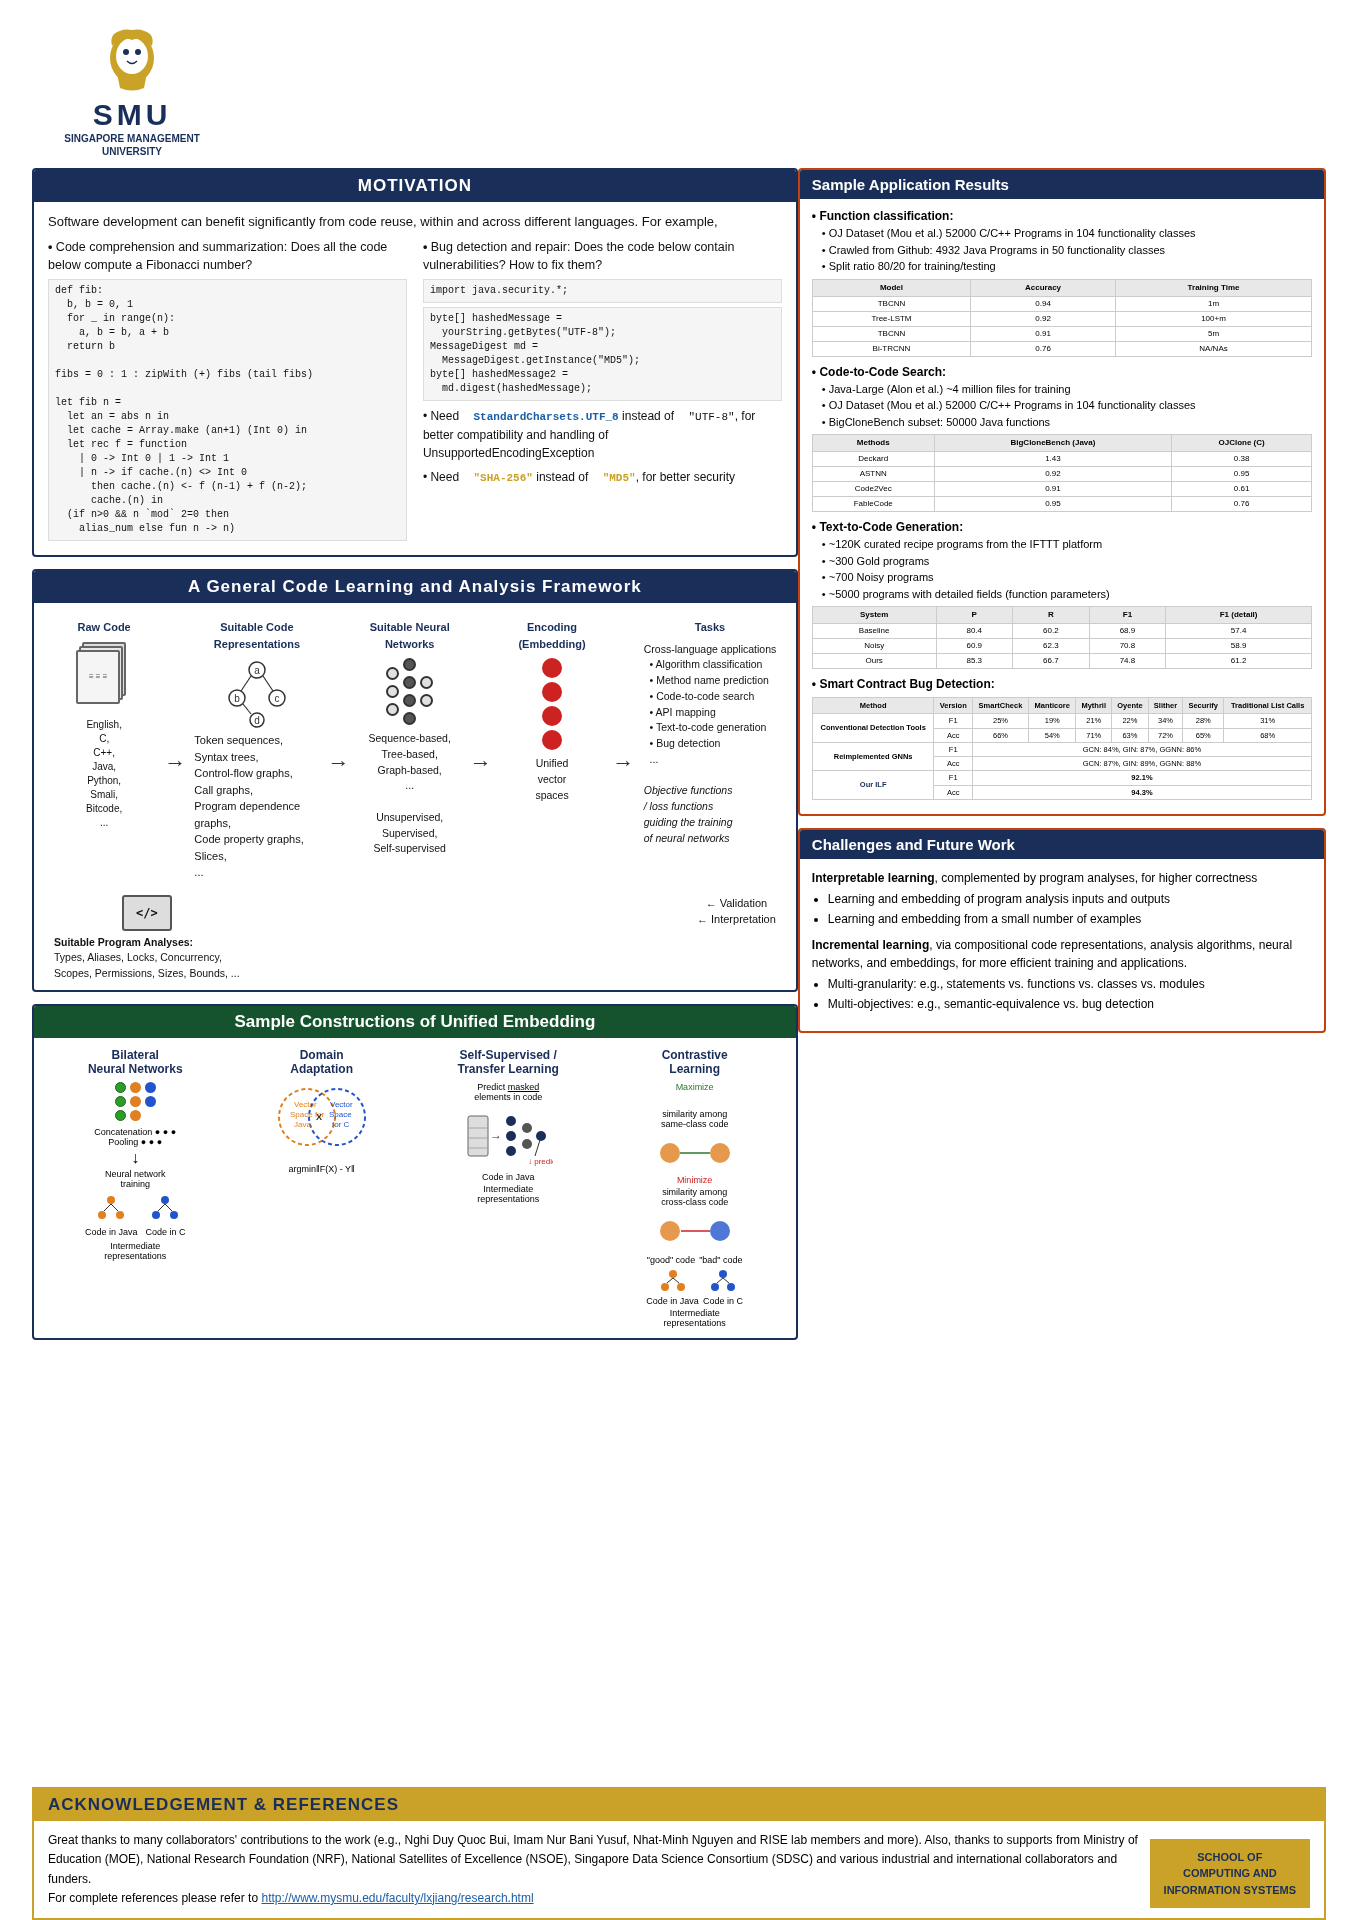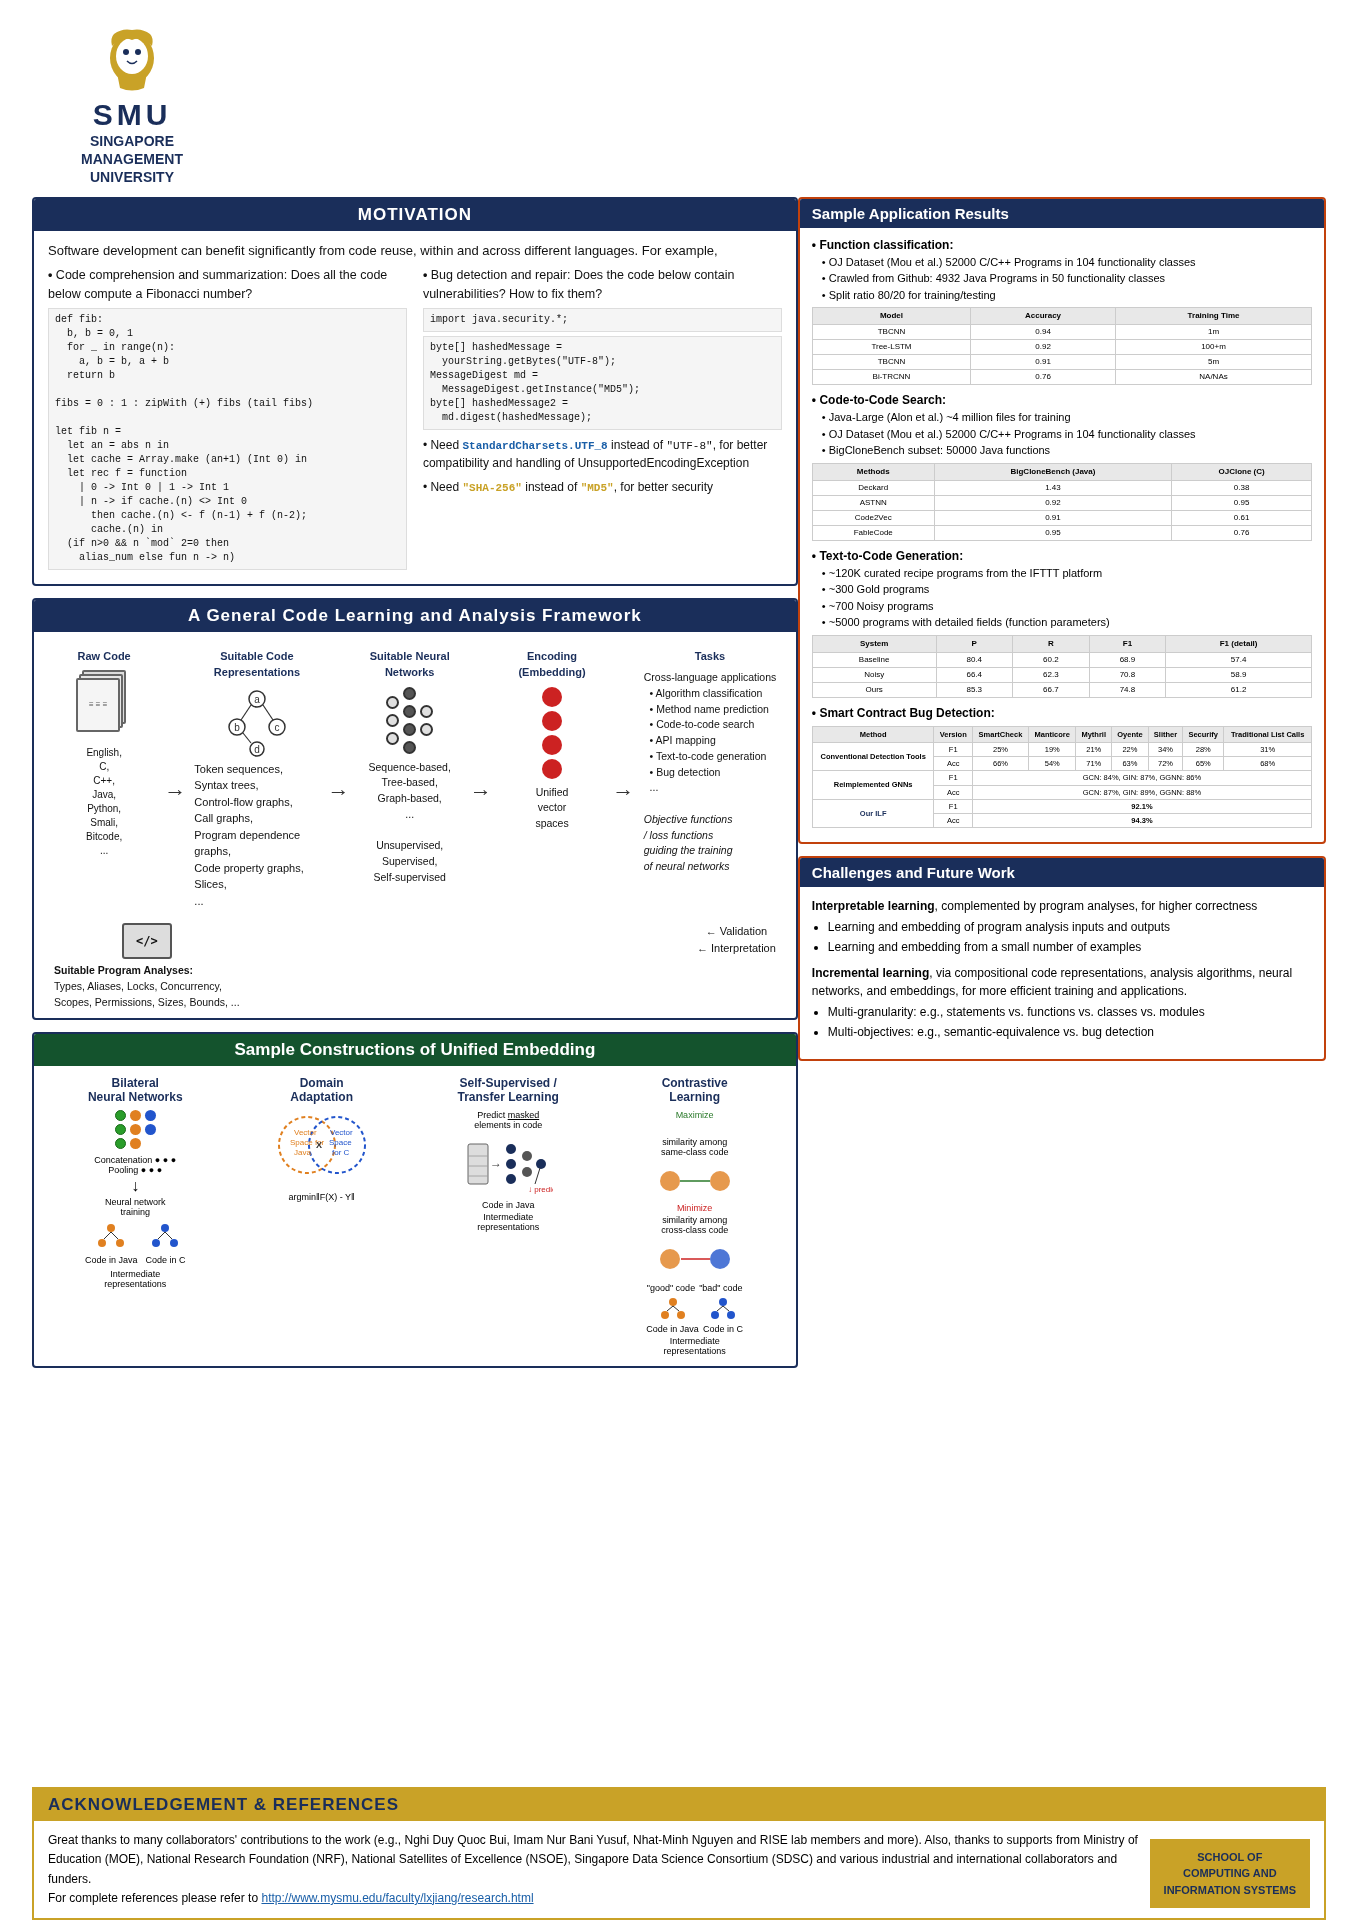--- a/index.html
+++ b/index.html
@@ -52,21 +52,21 @@
       width: 80px;
       height: 70px;
     }
     .smu-logo-text {
       font-size: 30px;
       font-weight: bold;
       color: #1a2e5a;
       letter-spacing: 4px;
     }
     .smu-logo-subtext {
-      font-size: 14px;
+      font-size: 10px;
       color: #1a2e5a;
       text-align: center;
       font-weight: bold;
       line-height: 1.3;
     }
     
     .main-content {
       display: flex;
       flex: 1;
     }
@@ -131,20 +131,21 @@
       background: #f5f5f5;
       border: 1px solid #ddd;
       padding: 4px 6px;
       margin: 4px 0;
       line-height: 1.4;
       white-space: pre;
     }
     .code-inline {
       font-family: 'Courier New', monospace;
       font-size: 11px;
+      margin-left: 11px;
     }
     .highlight-blue {
       color: #1a5fa8;
       font-weight: bold;
     }
     .highlight-gold {
       color: #c9a227;
       font-weight: bold;
     }
     
@@ -768,21 +769,21 @@
               <tbody>
                 <tr>
                   <td>Baseline</td>
                   <td>80.4</td>
                   <td>60.2</td>
                   <td>68.9</td>
                   <td>57.4</td>
                 </tr>
                 <tr>
                   <td>Noisy</td>
-                  <td>66.4</td>
+                  <td>60.9</td>
                   <td>62.3</td>
                   <td>70.8</td>
                   <td>58.9</td>
                 </tr>
                 <tr>
                   <td>Ours</td>
                   <td>85.3</td>
                   <td>66.7</td>
                   <td>74.8</td>
                   <td>61.2</td>

